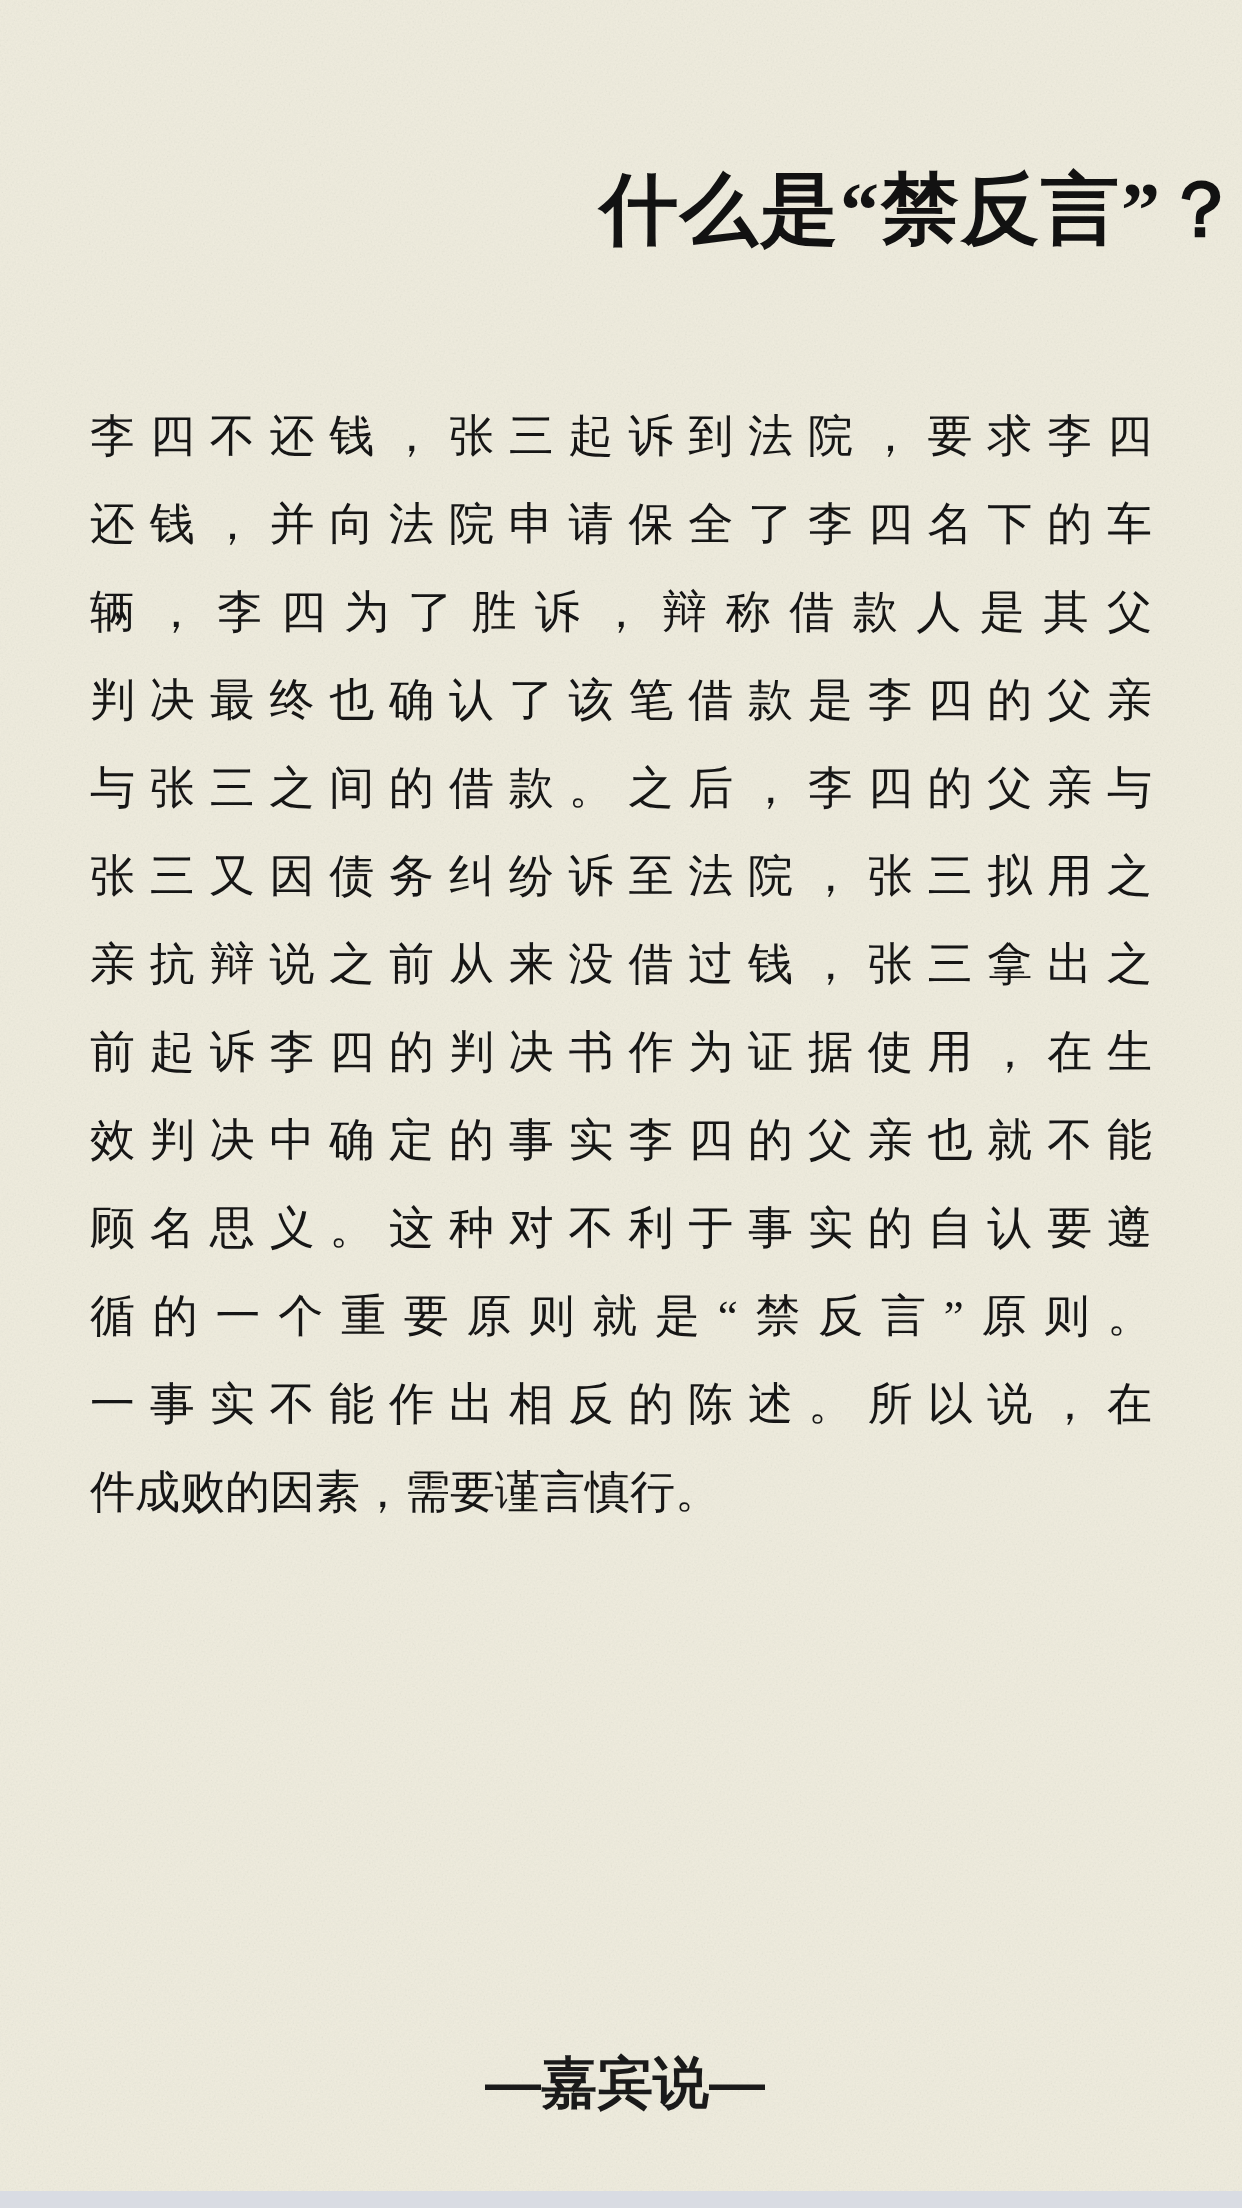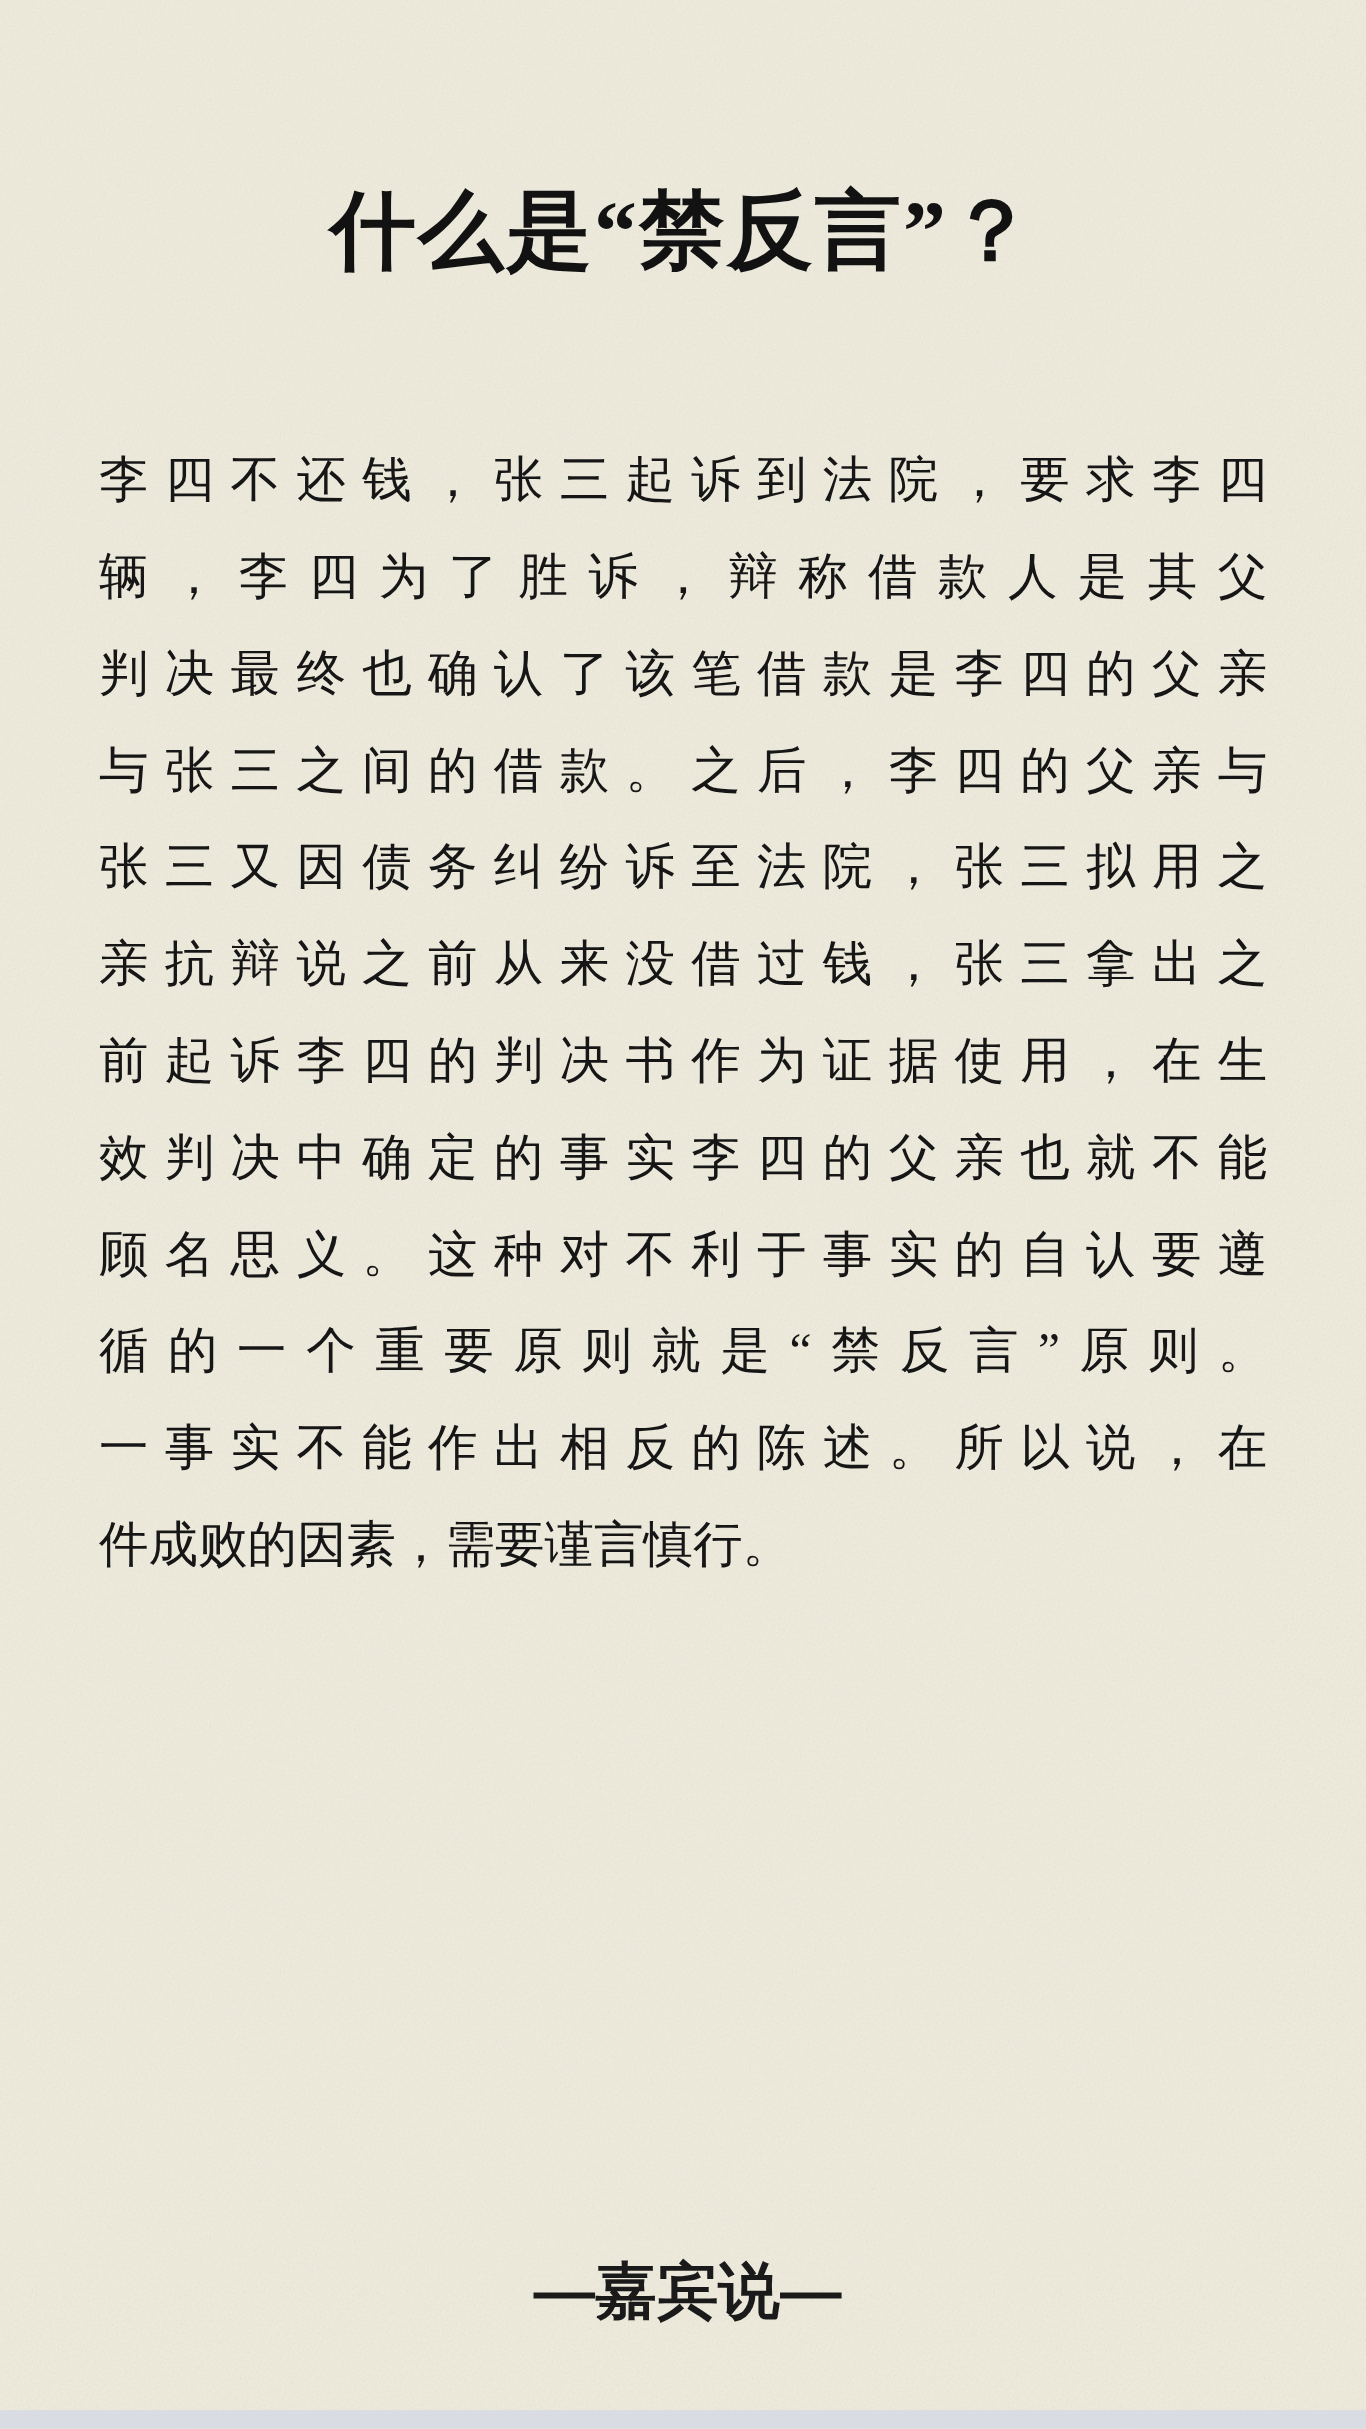--- a/index.html
+++ b/index.html
@@ -21,21 +21,21 @@
     height: 2208px;
     display: block;
     pointer-events: none;
   }
   .page-title {
     position: absolute;
     top: 160px;
     left: 0;
     width: 1242px;
     margin: 0;
-    text-align: center;
+    text-align: right;
     font-size: 78px;
     line-height: 100px;
     font-weight: 700;
     color: #121212;
     letter-spacing: 2px;
     font-family: "Liberation Serif", serif;
   }
   .article {
     position: absolute;
     top: 392px;
@@ -89,20 +89,21 @@
     </feComponentTransfer>
   </filter>
   <rect x="0" y="0" width="1242" height="2208" fill="#efecdd"></rect>
   <rect x="0" y="0" width="1242" height="2208" filter="url(#grain)" opacity="0.9"></rect>
 </svg>
 
 <h1 class="page-title">什么是“禁反言”？</h1>
 
 <div class="article">
   <div class="line">李四不还钱，张三起诉到法院，要求李四</div>
+  <div class="line">还钱，并向法院申请保全了李四名下的车</div>
   <div class="line">辆，李四为了胜诉，辩称借款人是其父</div>
   <div class="line">判决最终也确认了该笔借款是李四的父亲</div>
   <div class="line">与张三之间的借款。之后，李四的父亲与</div>
   <div class="line">张三又因债务纠纷诉至法院，张三拟用之</div>
   <div class="line">亲抗辩说之前从来没借过钱，张三拿出之</div>
   <div class="line">前起诉李四的判决书作为证据使用，在生</div>
   <div class="line">效判决中确定的事实李四的父亲也就不能</div>
   <div class="line">顾名思义。这种对不利于事实的自认要遵</div>
   <div class="line">循的一个重要原则就是“禁反言”原则。</div>
   <div class="line">一事实不能作出相反的陈述。所以说，在</div>

